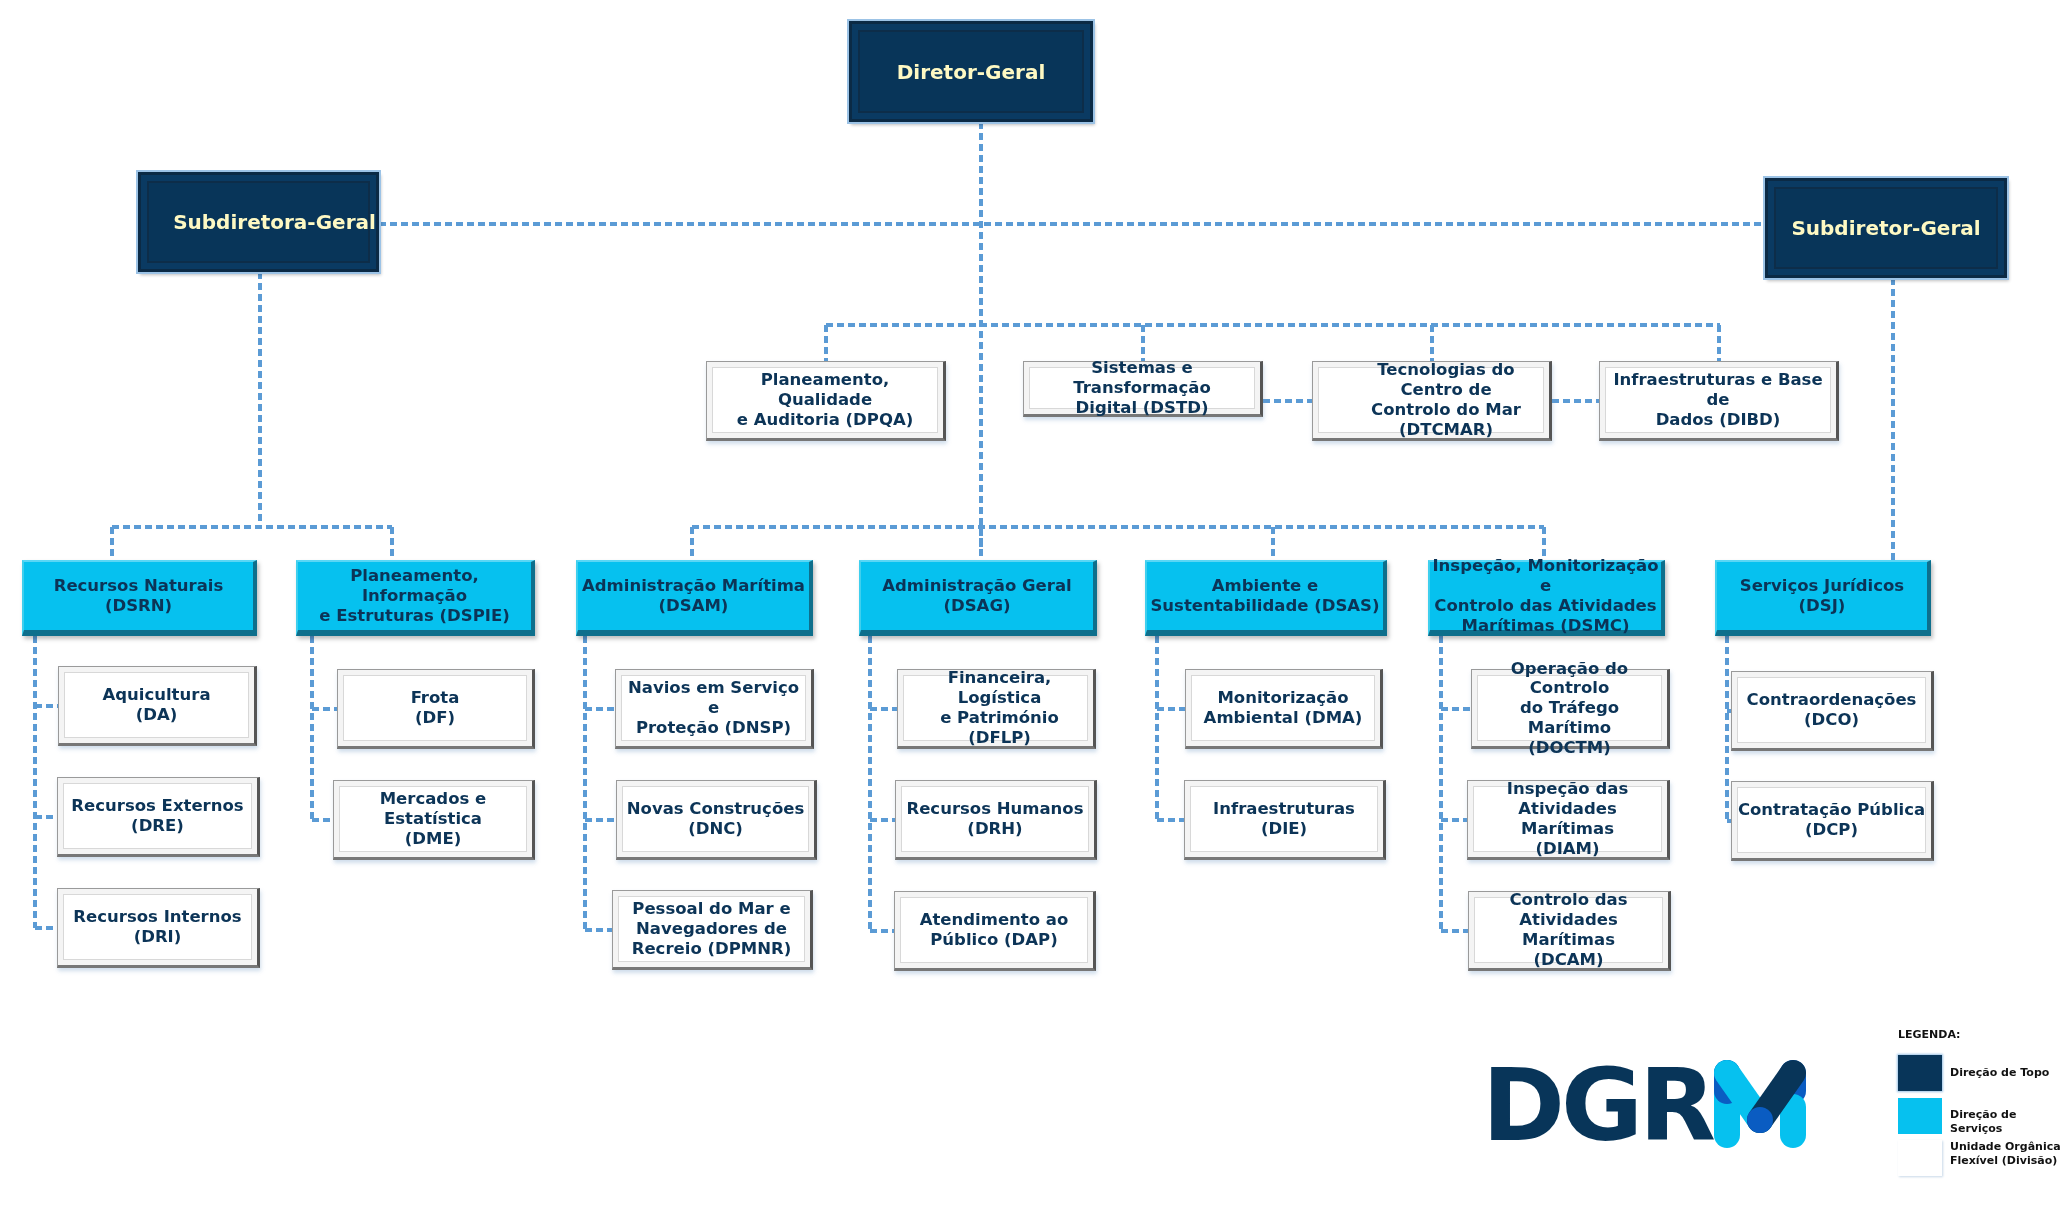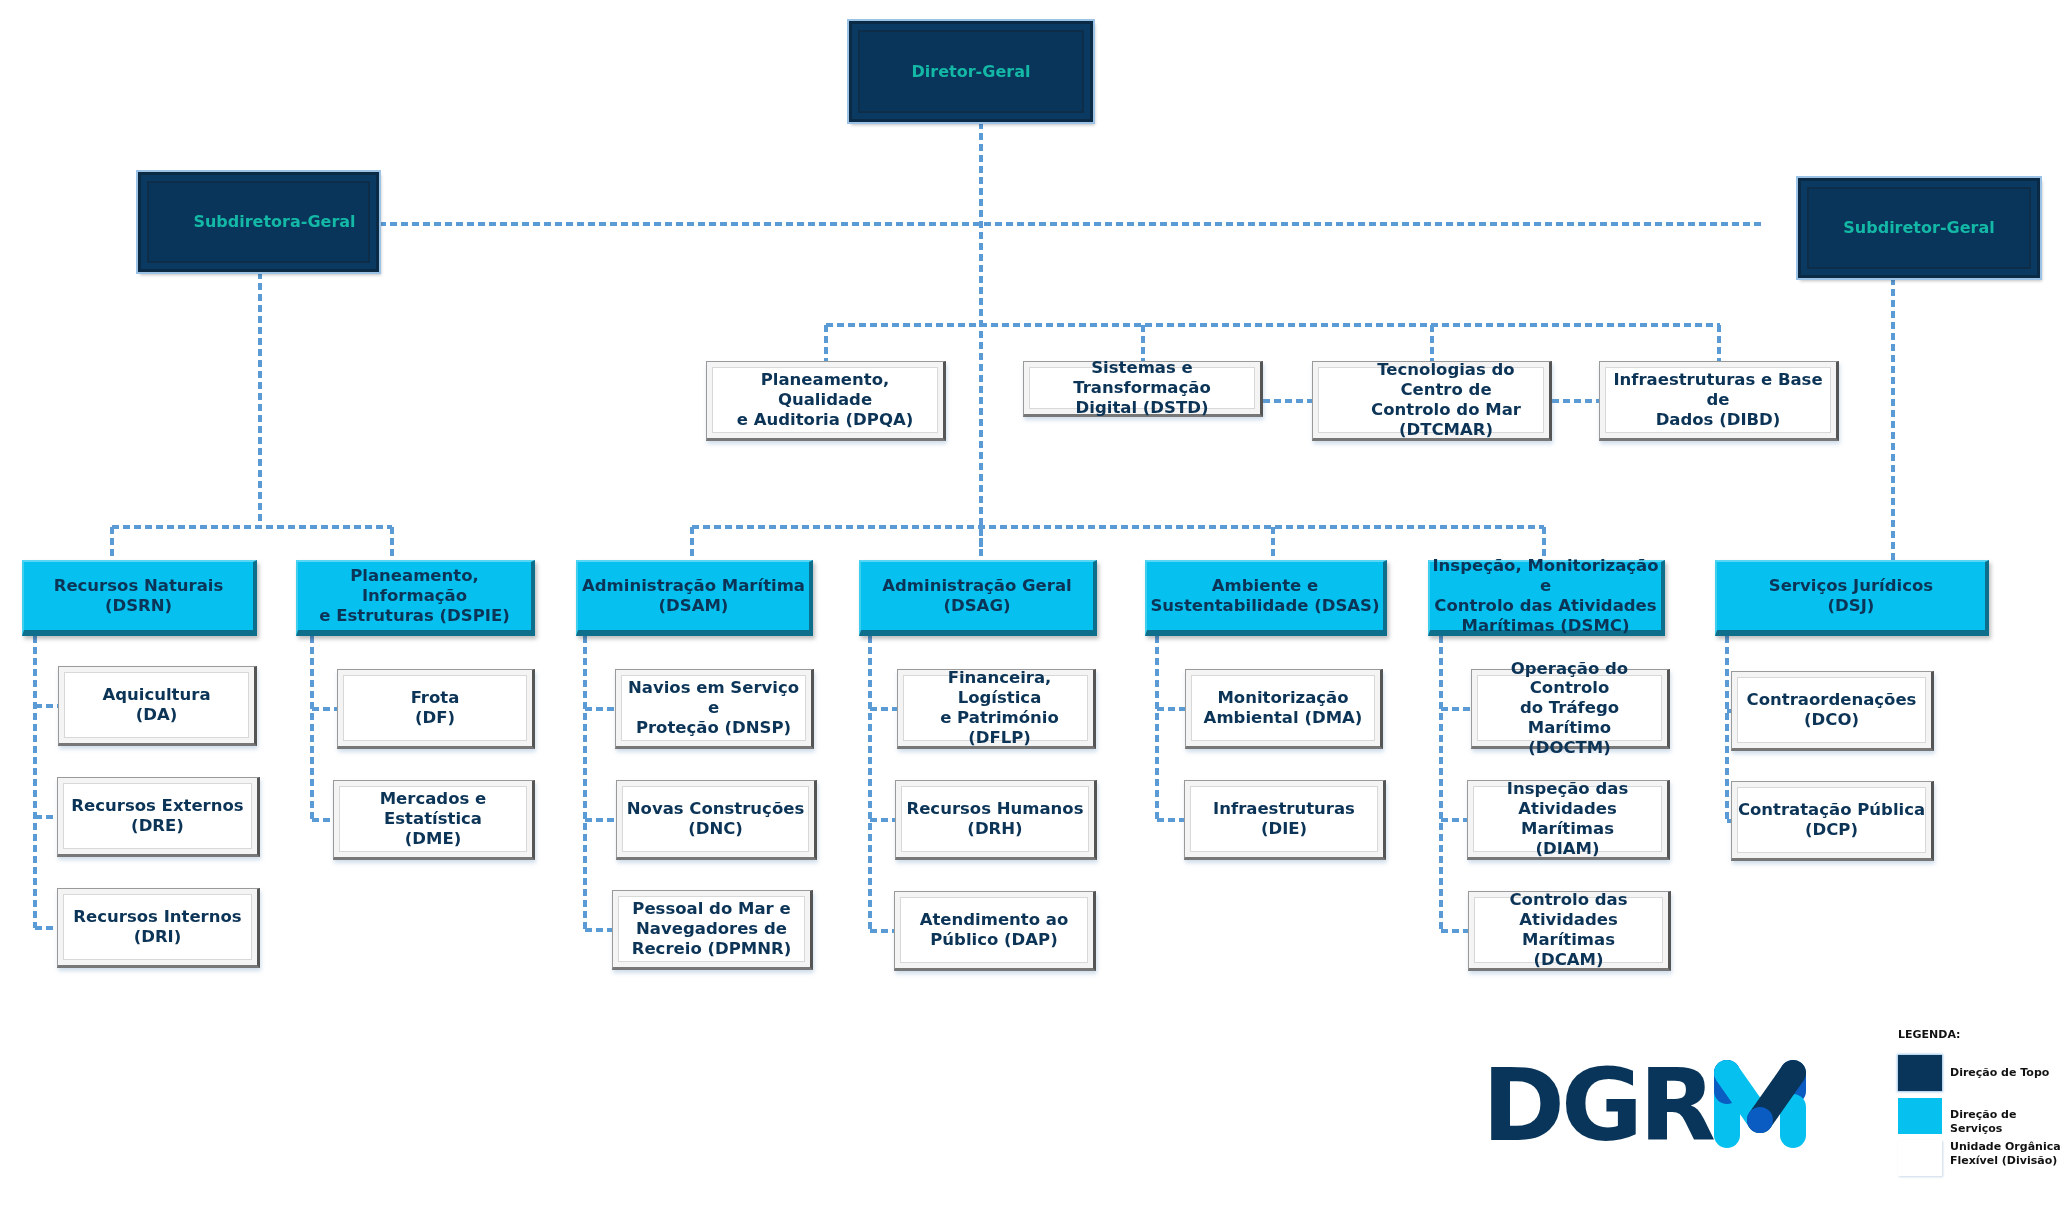--- a/index.html
+++ b/index.html
@@ -1,21 +1,21 @@
 <!DOCTYPE html>
 <html><head>
 <meta charset="utf-8">
 <style>
   html, body { margin:0; padding:0; background:#ffffff; }
   body { width:2067px; height:1230px; position:relative; overflow:hidden;
          font-family:"DejaVu Sans", sans-serif; }
   #lines { position:absolute; left:0; top:0; width:2067px; height:1230px; }
   .box { position:absolute; display:flex; align-items:center; justify-content:center;
          text-align:center; box-sizing:border-box; font-weight:bold; line-height:1.2; }
-  .top { background:#083559; color:#14b8a6; font-size:16px;
+  .top { background:#083559; color:#fef9c3; font-size:20px;
          border:3px solid #0b2a45; outline:2px solid #9cc3e6;
          box-shadow: inset 0 0 0 6px #0a3a62, inset 0 0 0 8px #0d2d49, 2px 3px 3px rgba(0,0,0,0.25); }
   .svc { background:#06c1ef; color:#0c3457; font-size:16.5px;
          border-bottom:6px solid #0e6f8c; border-right:4px solid #0e6f8c;
          border-top:2px solid #5ad6f5; border-left:2px solid #3fcfee;
          box-shadow: 2px 3px 4px rgba(0,0,0,0.25); }
   .div { background:#ffffff; color:#0c3457; font-size:16.5px;
          border:1px solid #9a9a9a; border-right:3px solid #555; border-bottom:3px solid #777;
          box-shadow: inset 0 0 0 5px #f4f4f4, inset 0 0 0 6px #d8d8d8, 1px 3px 4px rgba(120,160,200,0.35); padding:0 4px; }
   .logo { position:absolute; left:1482px; top:1050px; width:360px; height:100px; }
@@ -73,21 +73,21 @@
     <line x1="1727" y1="711" x2="1731" y2="711" stroke="#5b9bd5" stroke-width="4" stroke-dasharray="7 4"></line>
     <line x1="1727" y1="821" x2="1731" y2="821" stroke="#5b9bd5" stroke-width="4" stroke-dasharray="7 4"></line>
   </svg>
 
 <div class="box top" style="left:849px; top:21px; width:244px; height:101px;">
   <span>Diretor-Geral</span>
 </div>
 <div class="box top" style="left:138px; top:172px; width:241px; height:100px;padding-left:32px;">
   <span>Subdiretora-Geral</span>
 </div>
-<div class="box top" style="left:1765px; top:178px; width:242px; height:100px;margin-left:33px;">
+<div class="box top" style="left:1765px; top:178px; width:242px; height:100px;">
   <span>Subdiretor-Geral</span>
 </div>
 
 <div id="staff-row">
     <div class="box div" style="left: 706px; top: 361px; width: 240px; height: 80px;">
       <div>
         <div>Planeamento, Qualidade</div>
         <div>e Auditoria (DPQA)</div>
       </div>
     </div>
@@ -243,21 +243,21 @@
         <div>(DIAM)</div>
       </div>
     </div>
     <div class="box div" style="left: 1468px; top: 891px; width: 203px; height: 80px;">
       <div>
         <div>Controlo das</div>
         <div>Atividades Marítimas</div>
         <div>(DCAM)</div>
       </div>
     </div>
-    <div class="box svc" style="left: 1715px; top: 560px; width: 274px; height: 76px;">
+    <div class="box svc" style="left: 1715px; top: 560px; width: 216px; height: 76px;">
       <div>
         <div>Serviços Jurídicos</div>
         <div>(DSJ)</div>
       </div>
     </div>
     <div class="box div" style="left: 1731px; top: 671px; width: 203px; height: 80px;">
       <div>
         <div>Contraordenações</div>
         <div>(DCO)</div>
       </div>

